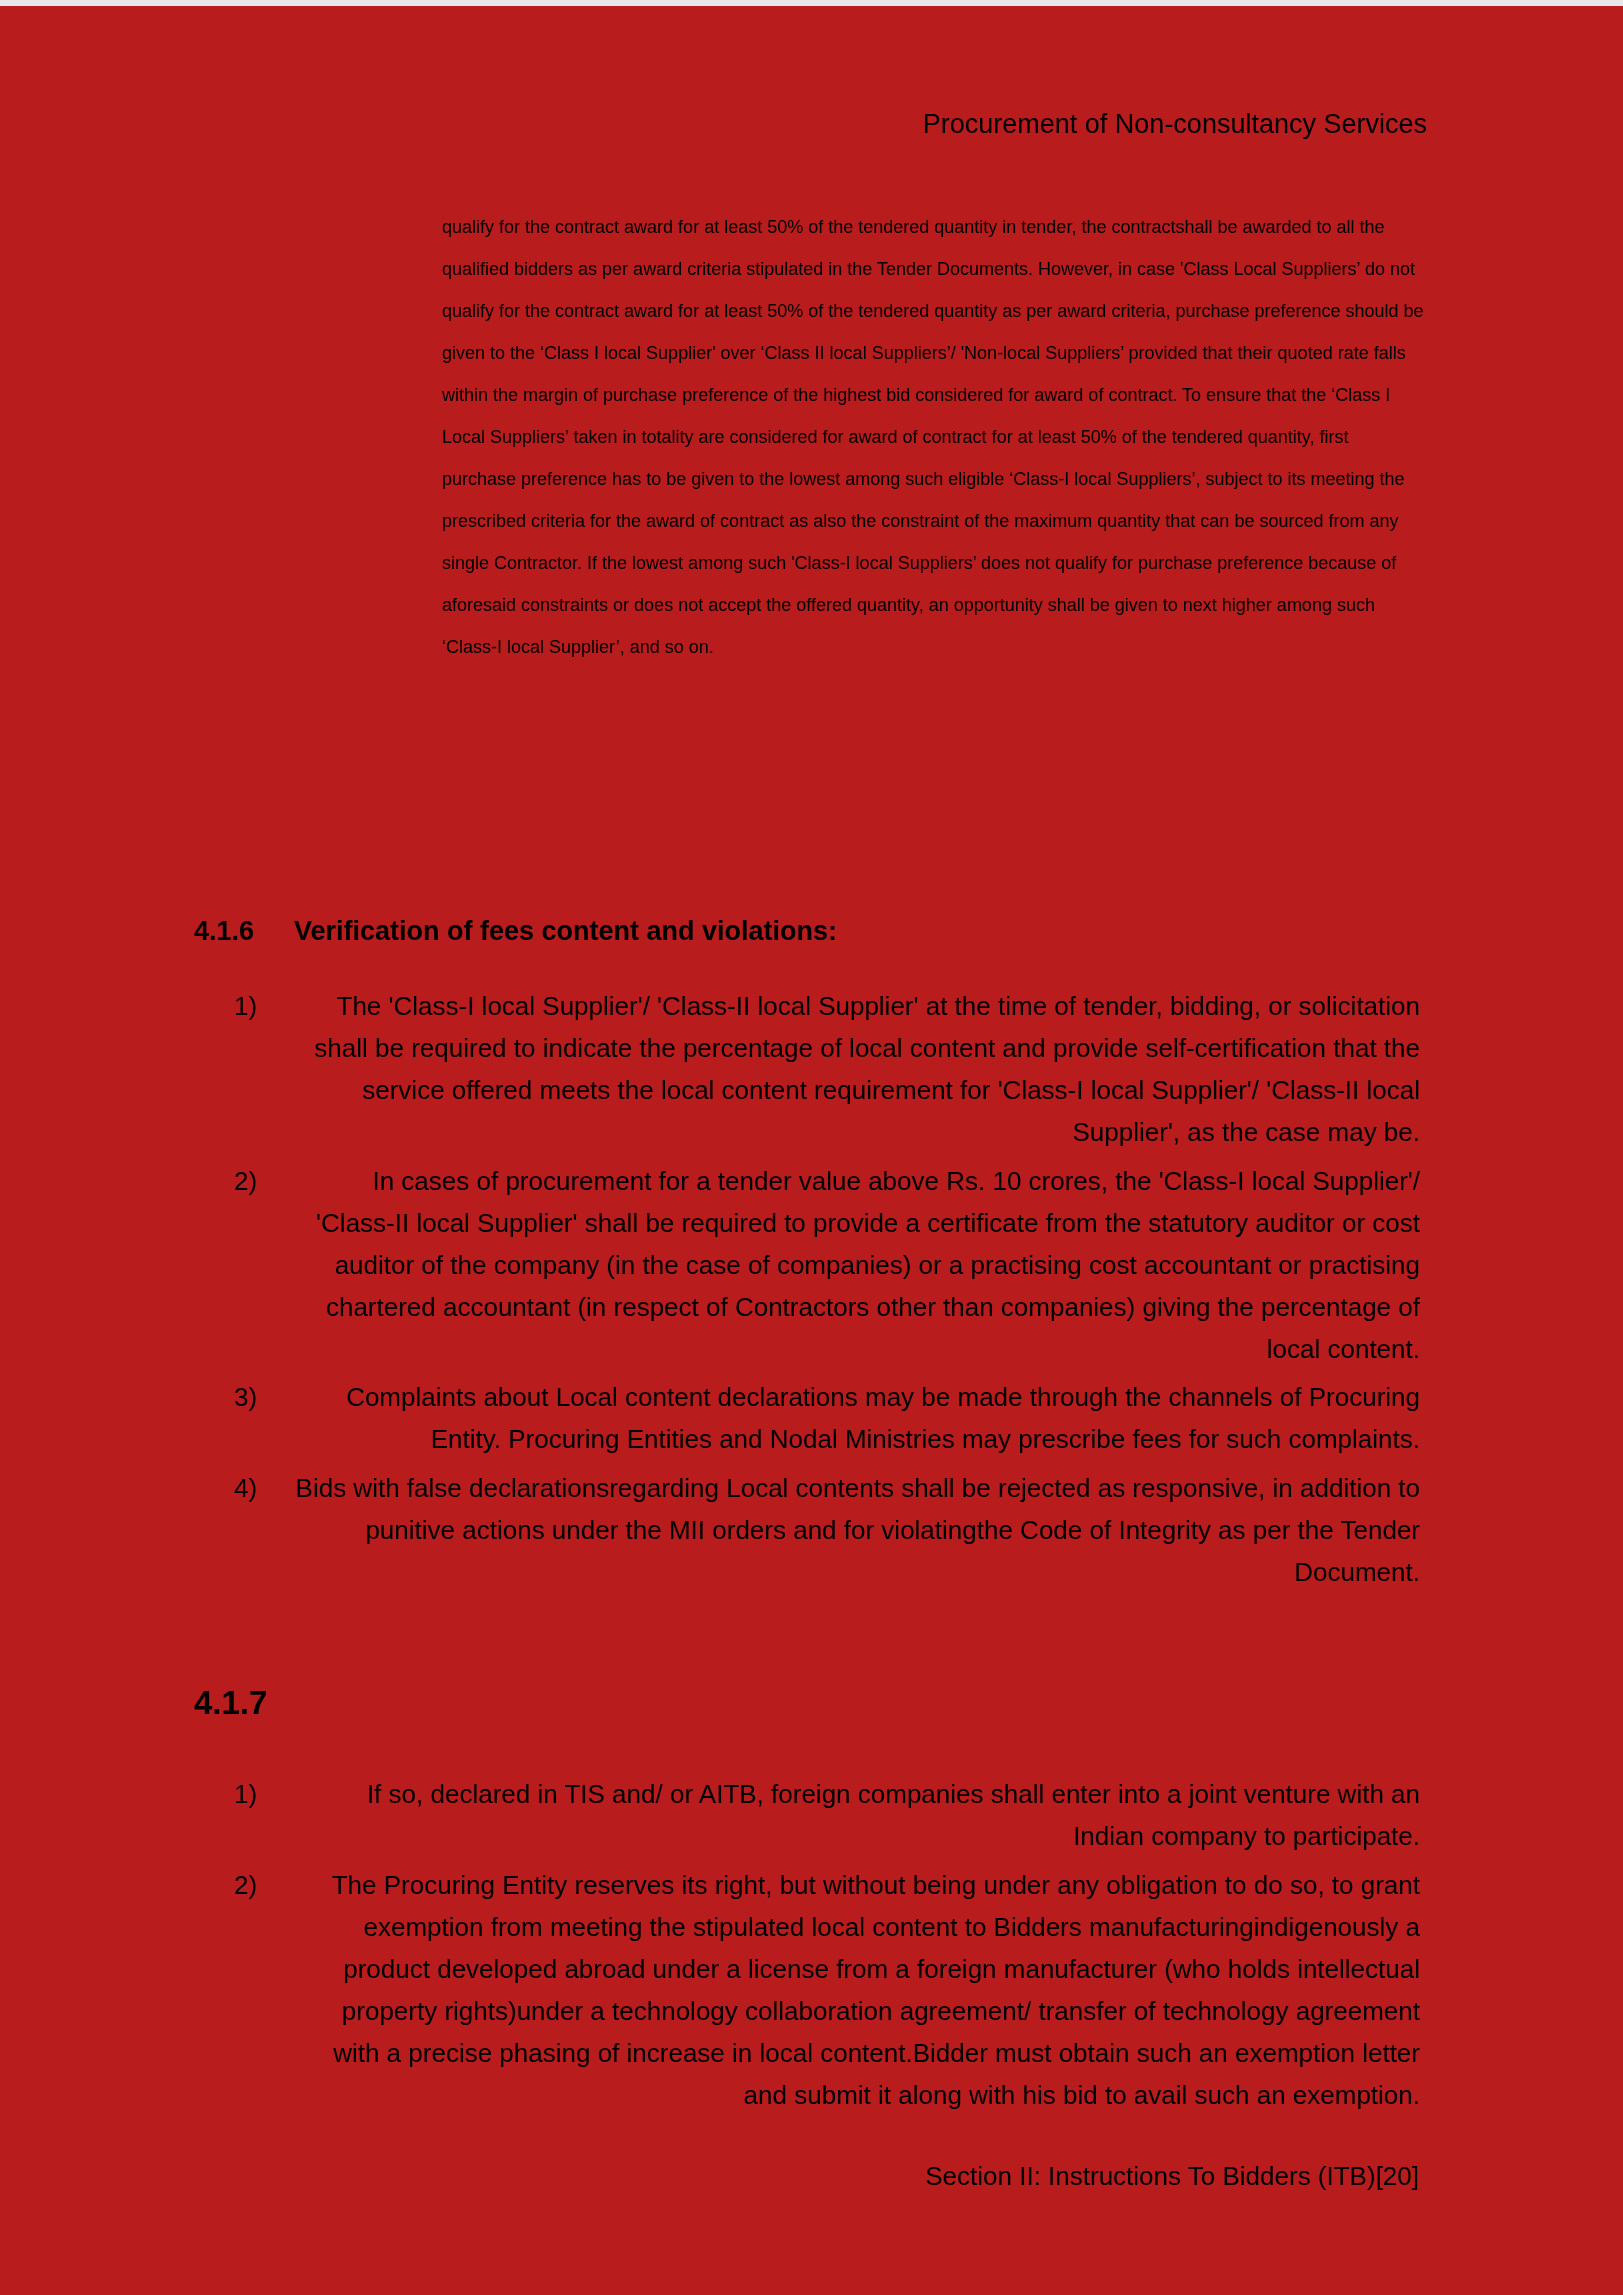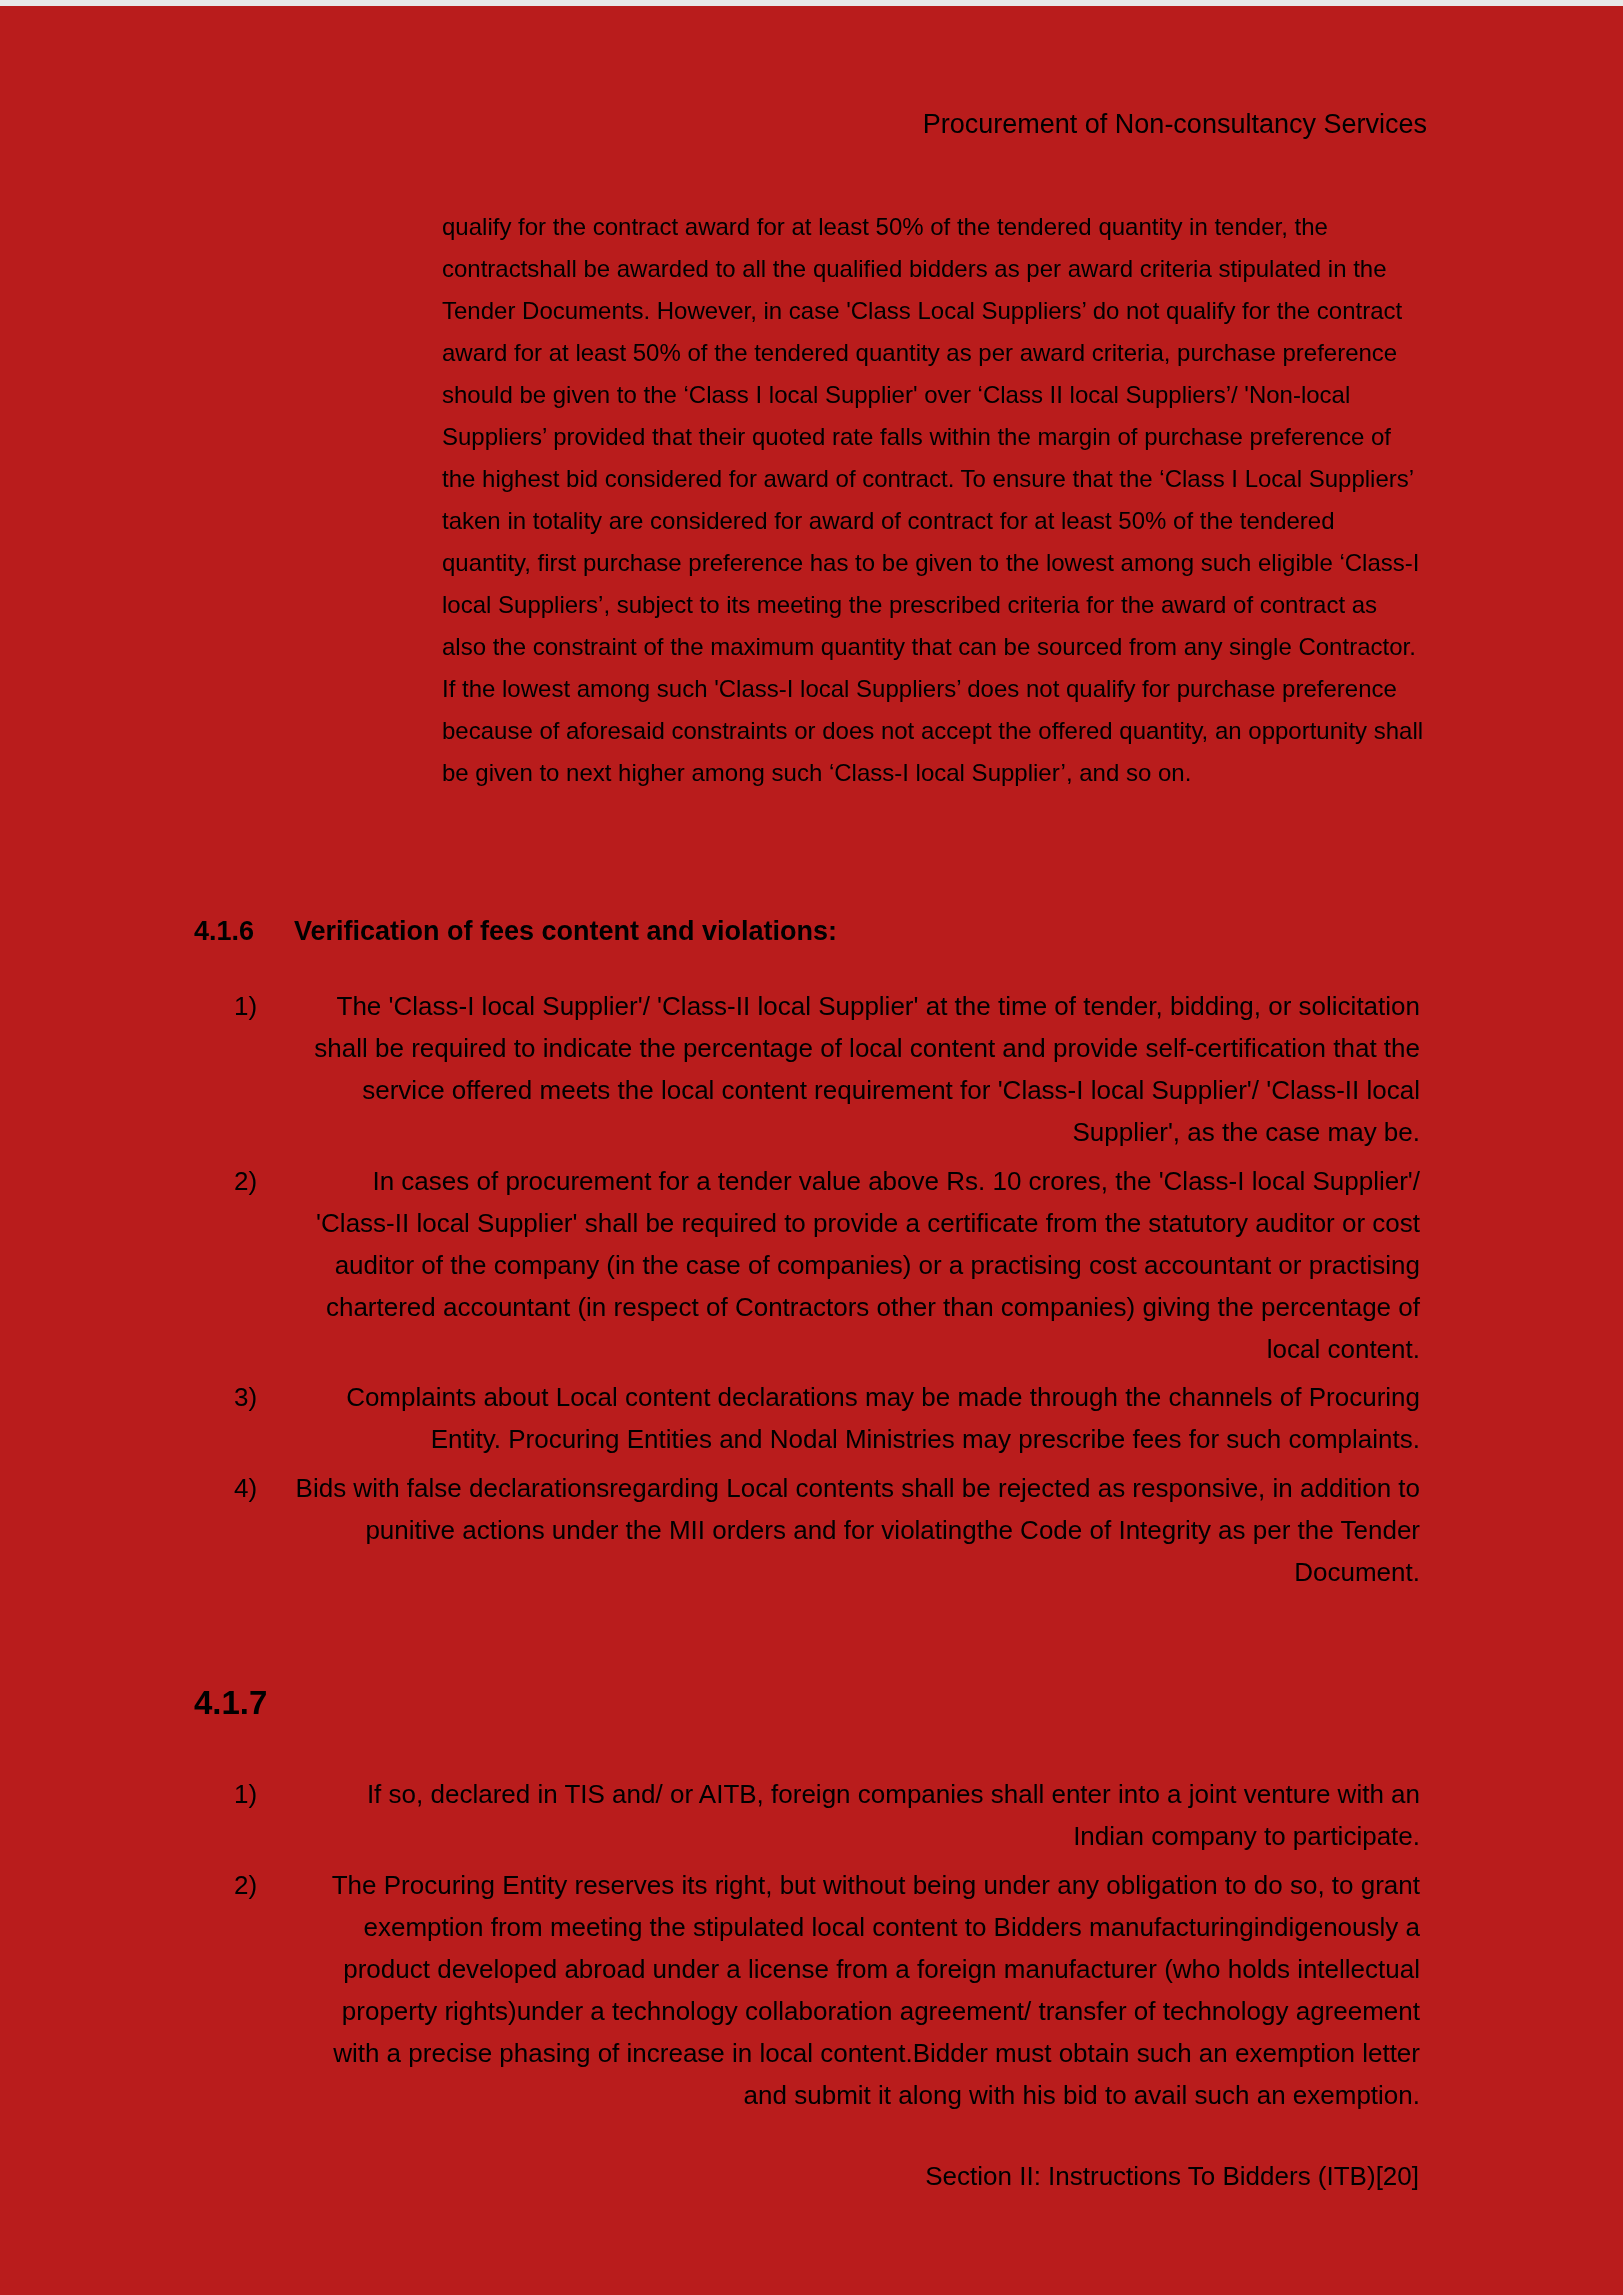--- a/index.html
+++ b/index.html
@@ -19,21 +19,21 @@
     right: 196px;
     font-size: 27px;
     line-height: 33px;
     white-space: nowrap;
   }
   .intro {
     position: absolute;
     left: 442px;
     top: 200px;
     width: 985px;
-    font-size: 24px;
+    font-size: 18px;
     line-height: 42px;
     text-align: left;
   }
   .heading416 {
     position: absolute;
     left: 194px;
     top: 910px;
     font-size: 27px;
     font-weight: 700;
     white-space: nowrap;

